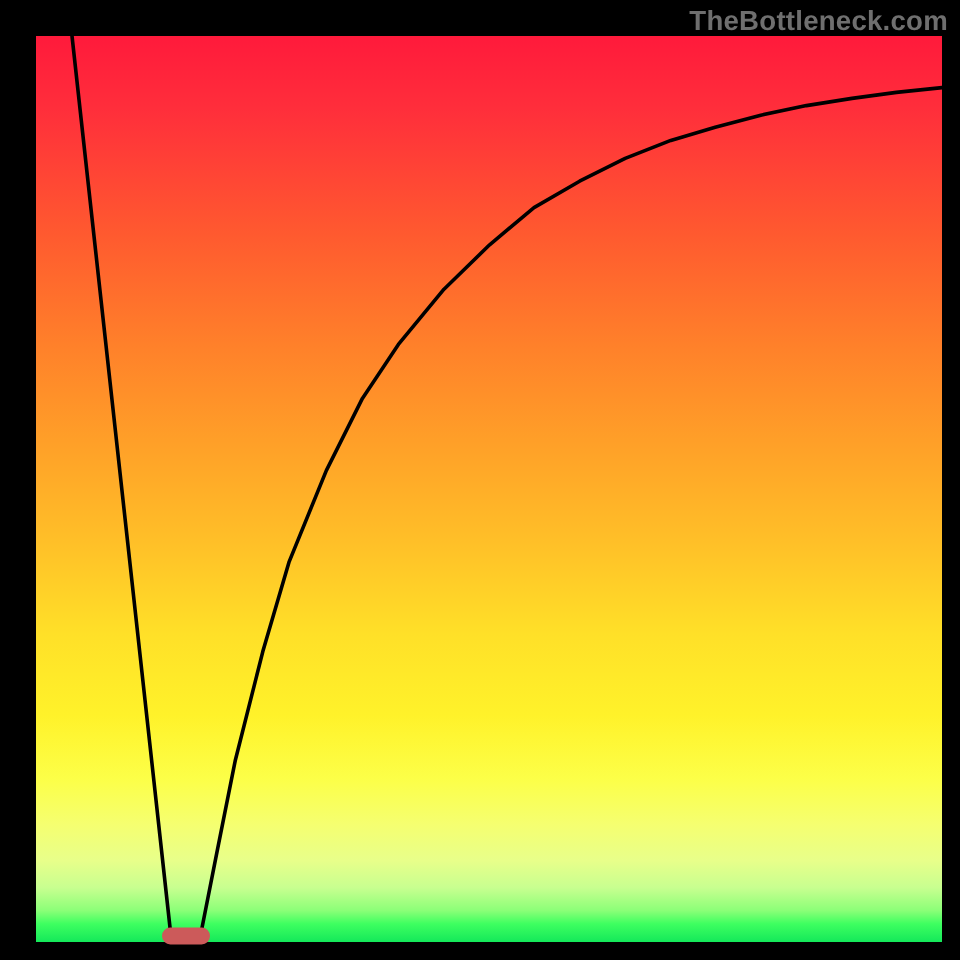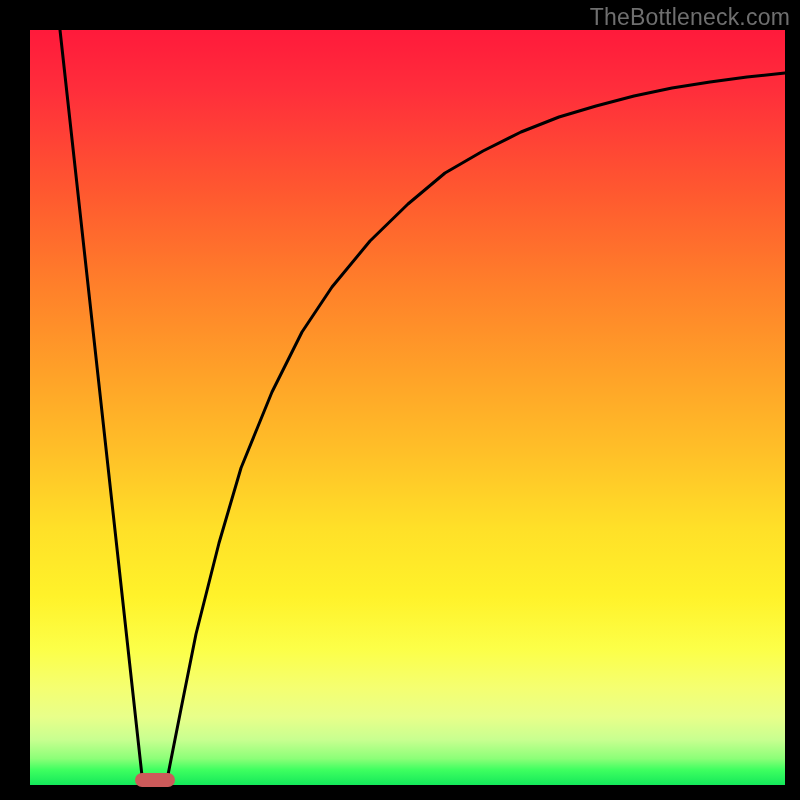--- a/index.html
+++ b/index.html
@@ -41,21 +41,21 @@
       #3eff60 98%,
       #14e85a 100%
     );
   }
   .watermark {
     position: absolute;
     top: 4px;
     right: 10px;
     color: #6f6f6f;
     font-size: 23px;
-    font-weight: 400;
+    font-weight: 700;
     letter-spacing: 0.2px;
     user-select: none;
   }
   svg.curve {
     position: absolute;
     left: 0;
     top: 0;
     width: 755px;
     height: 755px;
     overflow: visible;

